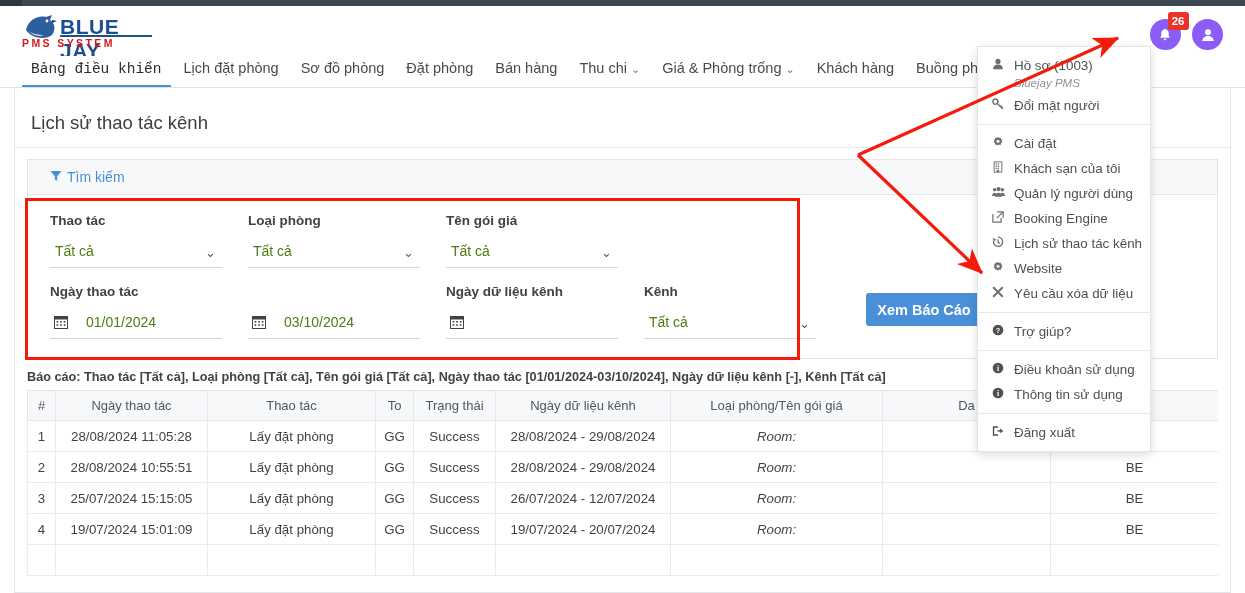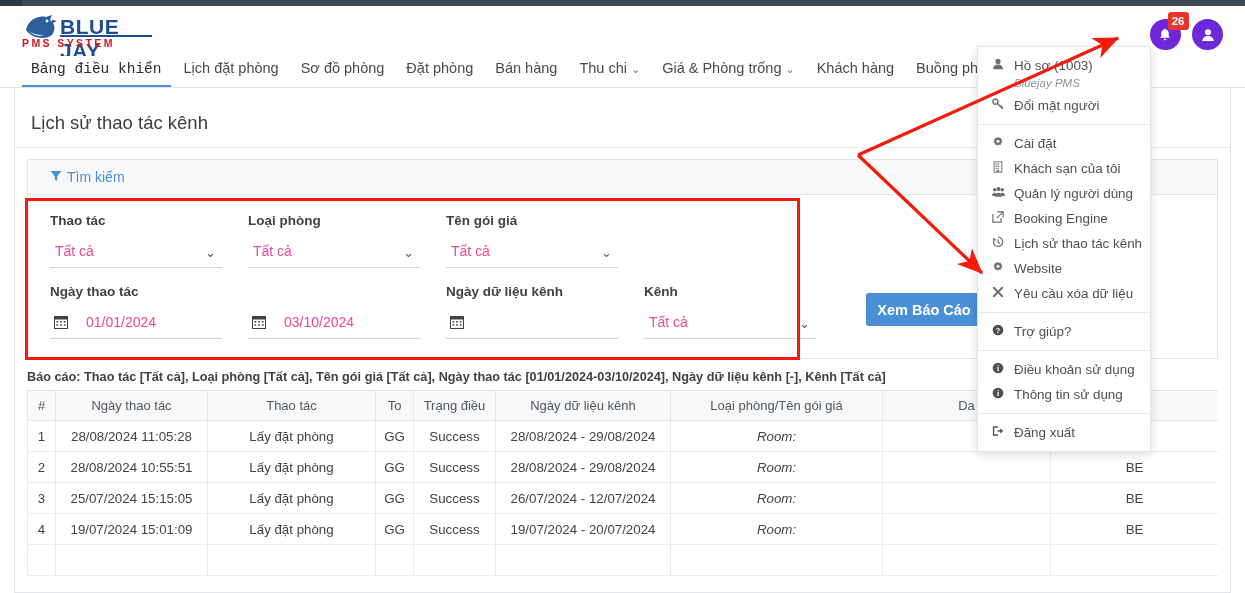--- a/index.html
+++ b/index.html
@@ -48,21 +48,21 @@
   .hotel-title{
     position:absolute; left:146px; top:13px;
     font-size:20px; color:#4a90d9; letter-spacing:0.2px;
     white-space:nowrap;
   }
 
   
   .hdr-icons{ position:absolute; right:22px; top:13px; height:32px; }
   .circ-icon{
     display:inline-block; width:31px; height:31px; border-radius:50%;
-    background:#6d28d9; position:relative; vertical-align:top; margin-left:7px;
+    background:#8b5cf6; position:relative; vertical-align:top; margin-left:7px;
     cursor:pointer;
   }
   .circ-icon svg{ position:absolute; left:50%; top:50%; transform:translate(-50%,-50%); }
   .badge{
     position:absolute; left:18px; top:-7px; min-width:21px; height:18px;
     background:#e8342a; color:#fff; font-size:11.5px; font-weight:bold;
     border-radius:3px; text-align:center; line-height:18px; padding:0 3px;
   }
 
   
@@ -111,21 +111,21 @@
 
   
   .form-area{ position:absolute; left:0; top:35px; width:1189px; height:158px; }
   .fld{ position:absolute; }
   .fld-label{ font-size:13.5px; font-weight:bold; color:#3f4347; white-space:nowrap; }
   .fld-ctl{
     position:relative; margin-top:12px; width:172px; height:28px;
     border-bottom:1px solid #d2d6da;
   }
   .fld-ctl .val{
-    position:absolute; left:5px; top:3px; font-size:14px; color:#ec4899;
+    position:absolute; left:5px; top:3px; font-size:14px; color:#4d7c0f;
   }
   .fld-ctl .val.withcal{ left:36px; }
   .fld-ctl .chev{
     position:absolute; right:6px; top:5px; font-size:13px; color:#55595d;
   }
   .cal-ico{ position:absolute; left:4px; top:4px; }
 
   .btn-report{
     position:absolute; left:838px; top:98px; width:116px; height:33px;
     background:#4a90d9; color:#fff; font-size:14.5px; font-weight:bold;
@@ -346,21 +346,21 @@
   <div class="report-line">Báo cáo: Thao tác [Tất cả], Loại phòng [Tất cả], Tên gói giá [Tất cả], Ngày thao tác [01/01/2024-03/10/2024], Ngày dữ liệu kênh [-], Kênh [Tất cả]</div>
 
   <div class="tbl-wrap">
     <table class="grid">
       <thead>
         <tr>
           <th class="c0">#</th>
           <th class="c1">Ngày thao tác</th>
           <th class="c2">Thao tác</th>
           <th class="c3">To</th>
-          <th class="c4">Trạng điều</th>
+          <th class="c4">Trạng thái</th>
           <th class="c5">Ngày dữ liệu kênh</th>
           <th class="c6">Loại phòng/Tên gói giá</th>
           <th class="c7">Da</th>
           <th class="c8"></th>
         </tr>
       </thead>
       <tbody>
         <tr>
           <td class="c0">1</td>
           <td class="c1">28/08/2024 11:05:28</td>

